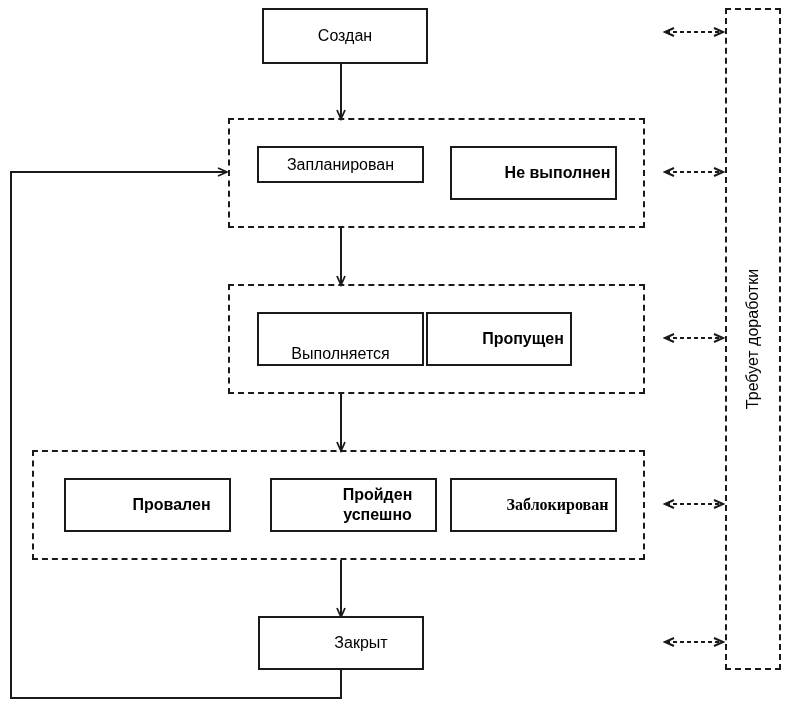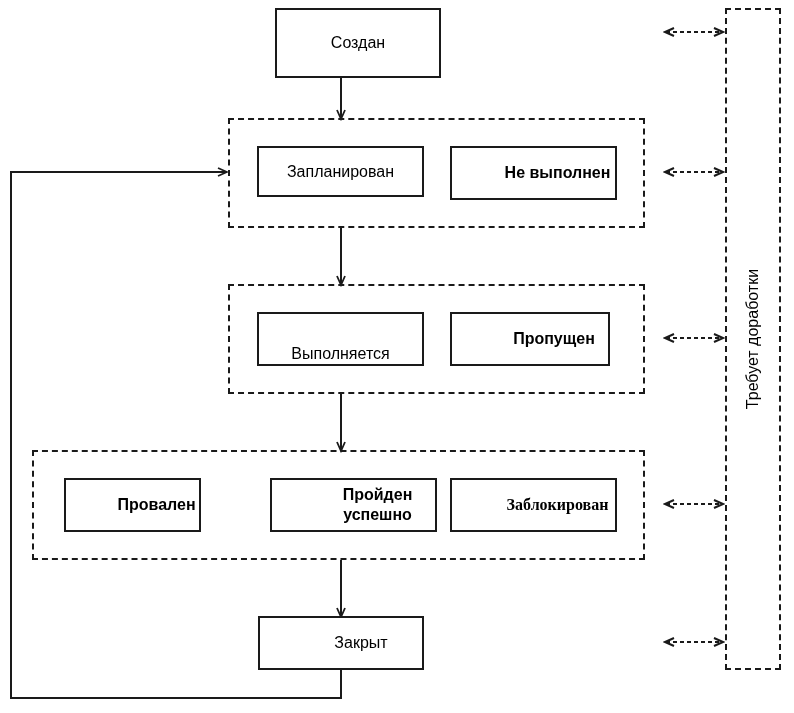--- a/index.html
+++ b/index.html
@@ -102,41 +102,41 @@
       <line x1="666" y1="338" x2="722" y2="338" stroke="#1a1a1a" stroke-width="2" stroke-dasharray="4,3" marker-end="url(#arrow-dash-end)" marker-start="url(#arrow-dash-start)"></line>
       <line x1="666" y1="504" x2="722" y2="504" stroke="#1a1a1a" stroke-width="2" stroke-dasharray="4,3" marker-end="url(#arrow-dash-end)" marker-start="url(#arrow-dash-start)"></line>
       <line x1="666" y1="642" x2="722" y2="642" stroke="#1a1a1a" stroke-width="2" stroke-dasharray="4,3" marker-end="url(#arrow-dash-end)" marker-start="url(#arrow-dash-start)"></line>
     </g>
   </svg>
 
   <div class="group" style="left:228px; top:118px; width:417px; height:110px;"></div>
   <div class="group" style="left:228px; top:284px; width:417px; height:110px;"></div>
   <div class="group" style="left:32px; top:450px; width:613px; height:110px;"></div>
 
-  <div class="node" style="left:275px; top:8px; width:166px; height:70px;">
+  <div class="node" style="left:262px; top:8px; width:166px; height:56px;">
     <span>Создан</span>
   </div>
 
-  <div class="node" style="left:257px; top:146px; width:167px; height:51px;">
+  <div class="node" style="left:257px; top:146px; width:167px; height:37px;">
     <span>Запланирован</span>
   </div>
 
   <div class="node bold" style="left:450px; top:146px; width:167px; height:54px;">
     <span>Не выполнен</span>
   </div>
 
   <div class="node" style="left:257px; top:312px; width:167px; height:54px;align-items:flex-end;">
     <span>Выполняется</span>
   </div>
 
-  <div class="node bold" style="left:450px; top:312px; width:160px; height:54px;">
+  <div class="node bold" style="left:426px; top:312px; width:146px; height:54px;">
     <span>Пропущен</span>
   </div>
 
-  <div class="node bold" style="left:64px; top:478px; width:137px; height:54px;">
+  <div class="node bold" style="left:64px; top:478px; width:167px; height:54px;">
     <span>Провален</span>
   </div>
 
   <div class="node bold" style="left:270px; top:478px; width:167px; height:54px;">
     <span style="display:block; max-width:110px;">Пройден успешно</span>
   </div>
 
   <div class="node bold" style="left:450px; top:478px; width:167px; height:54px;font-family:Liberation Serif, serif;">
     <span>Заблокирован</span>
   </div>

